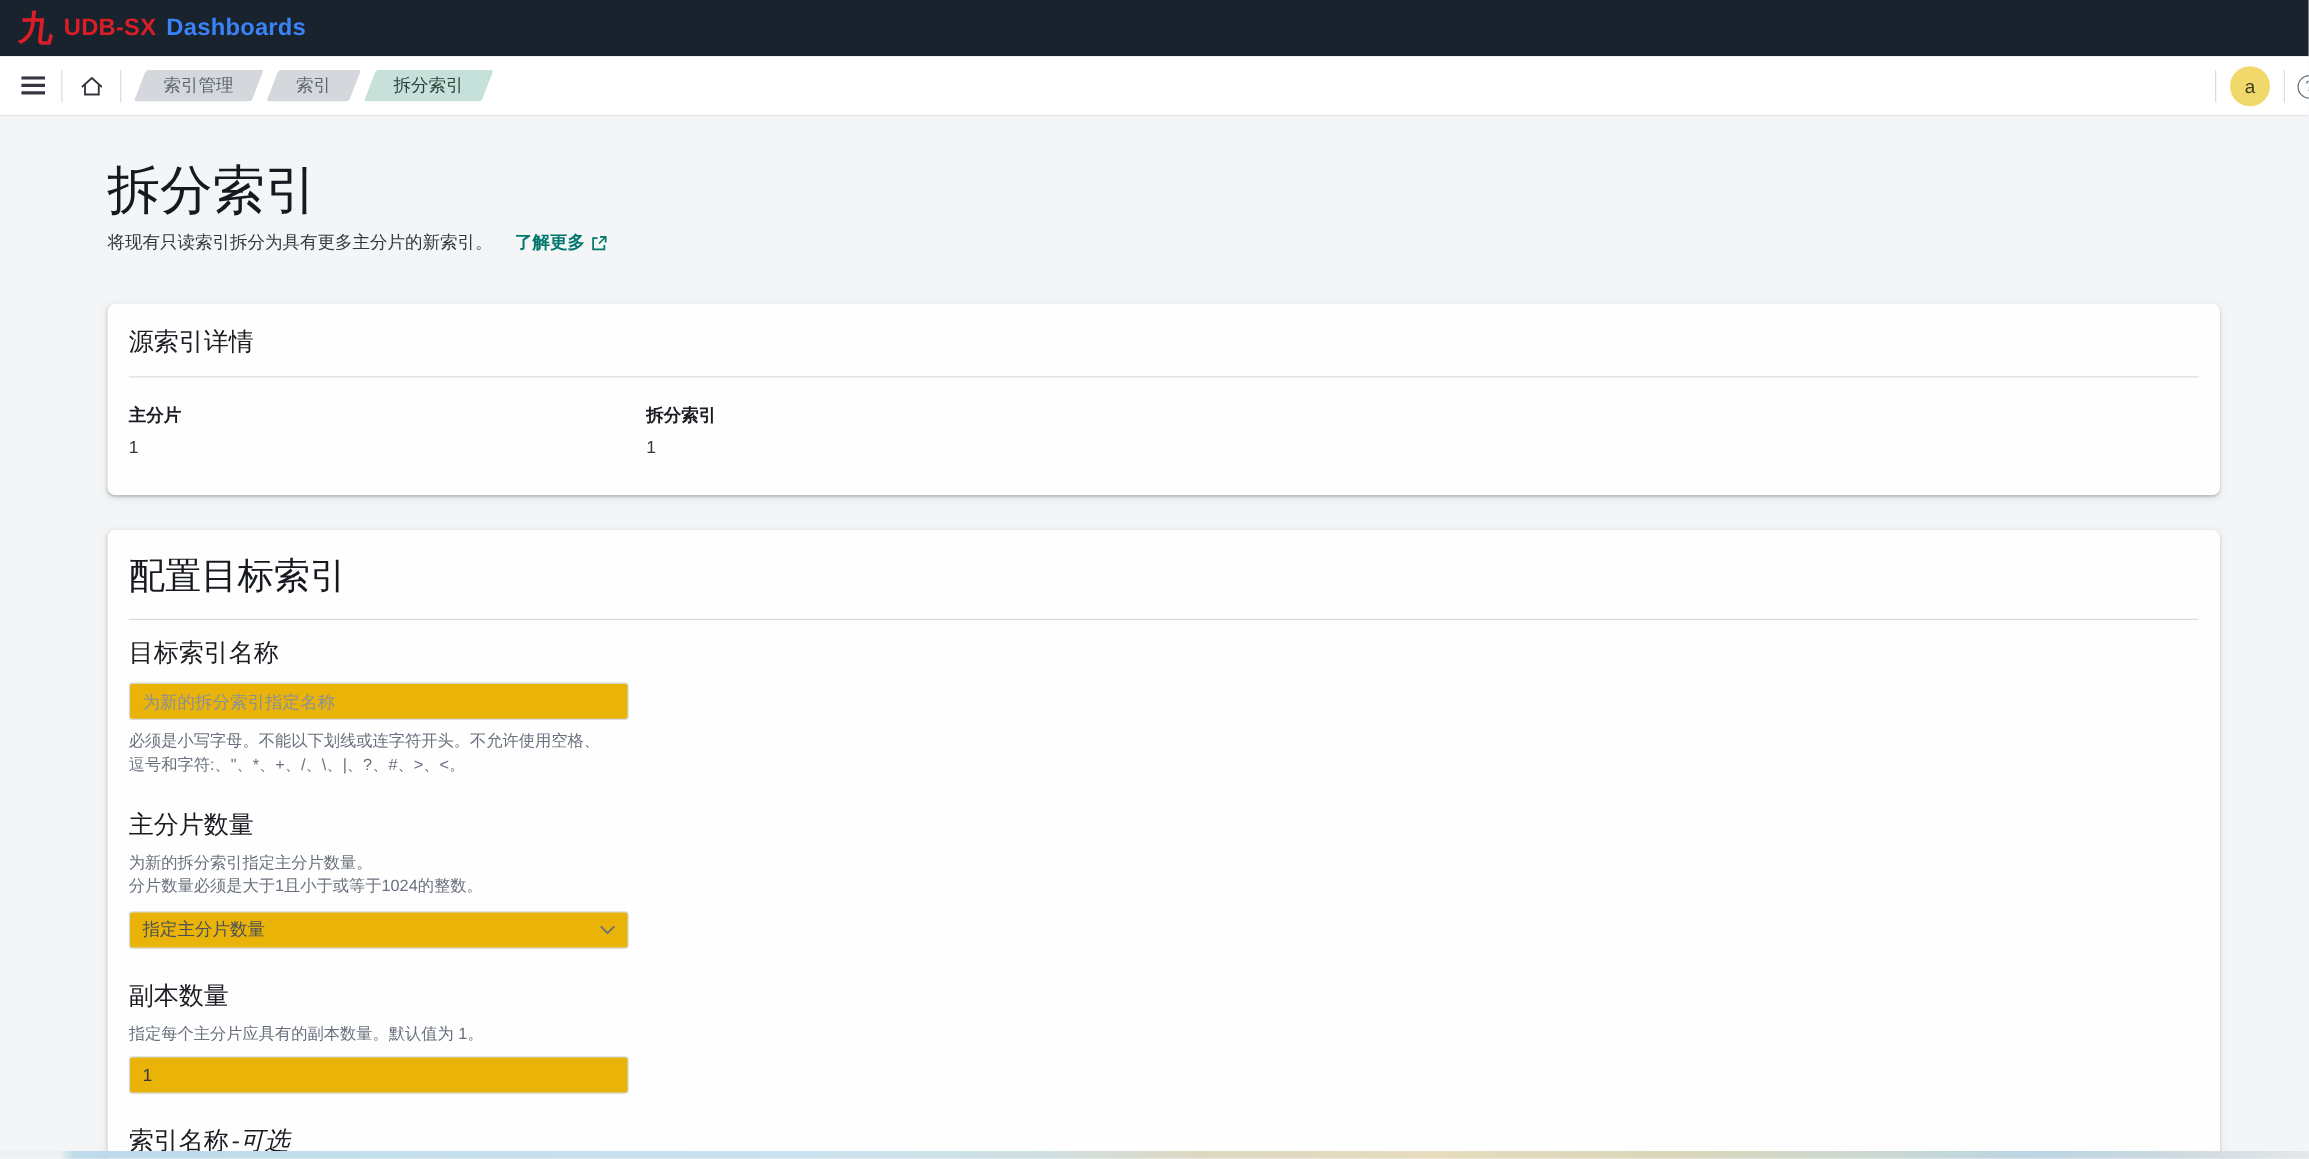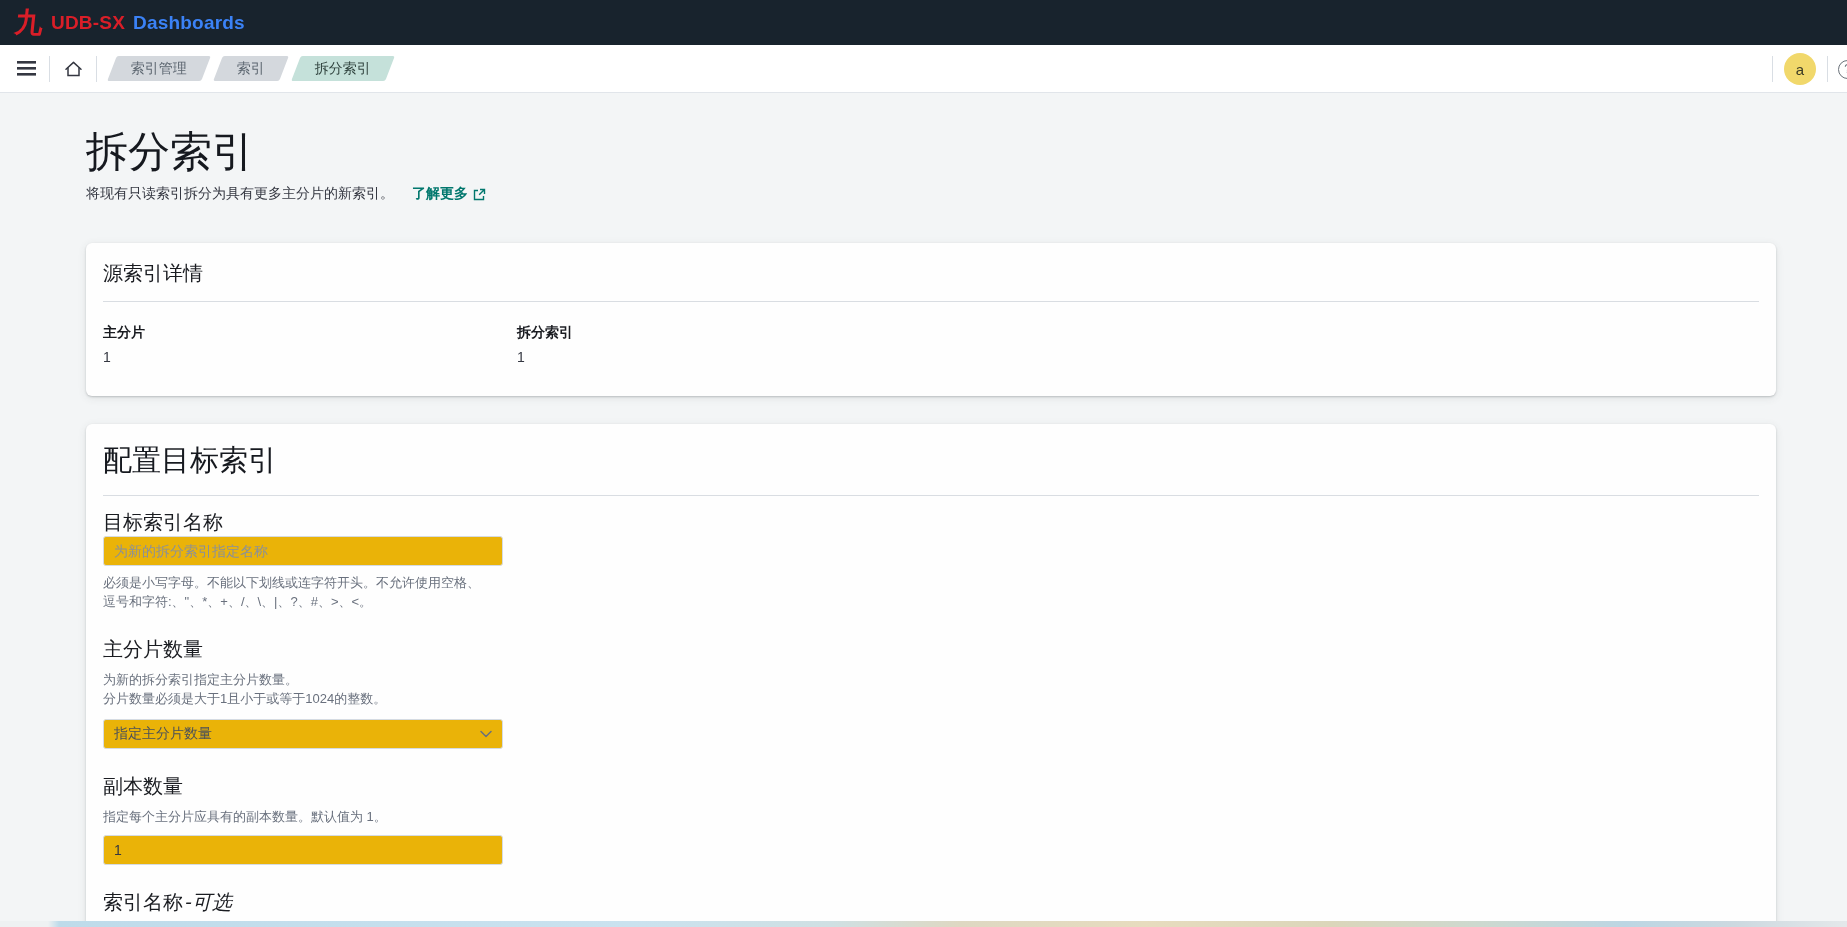--- a/index.html
+++ b/index.html
@@ -54,21 +54,21 @@
   .sec-h { font-size:20px; font-weight:500; color:#1a1c21; }
   .sec-h em { font-style:italic; font-weight:500; margin-left:2px; }
   .mt-first { margin-top:13px; }
   .mt-sec { margin-top:24px; }
   .help-txt { font-size:13px; color:#69707d; line-height:1.45; }
   .ctl { width:400px; height:30px; background:#eab308; border:1px solid #d5dbe2; border-radius:3px;
     font-size:14px; padding:0 10px; color:#343741; font-family:"Liberation Sans", sans-serif; }
   .ctl::placeholder { color:#8a909a; }
   .select { display:flex; align-items:center; justify-content:space-between; cursor:pointer; }
   .select .sel-txt { color:#4a505a; }
-  .mb8 { margin-bottom:8px; } .mt10 { margin-top:10px; } .mb10 { }
+  .mb8 { margin-bottom:8px; } .mt10 { margin-top:10px; } .mb10 { margin-bottom:10px; }
 
   
   .bottom-strip { position:fixed; left:0; right:0; bottom:0; height:6px; z-index:50;
     background:linear-gradient(90deg,#eef1f2 0%,#eef1f2 2.6%,#bedbea 3.2%,#cae2ef 34%,
       #cfe0e3 45%,#ded8c2 52%,#e7dcbe 62%,#dbd6ba 72%,#cdd9cf 80%,#bcd6e3 88%,#ccd9e0 94%,#e4e8ea 100%); }
 
   svg { display:block; }
 </style>
 </head>
 <body>

